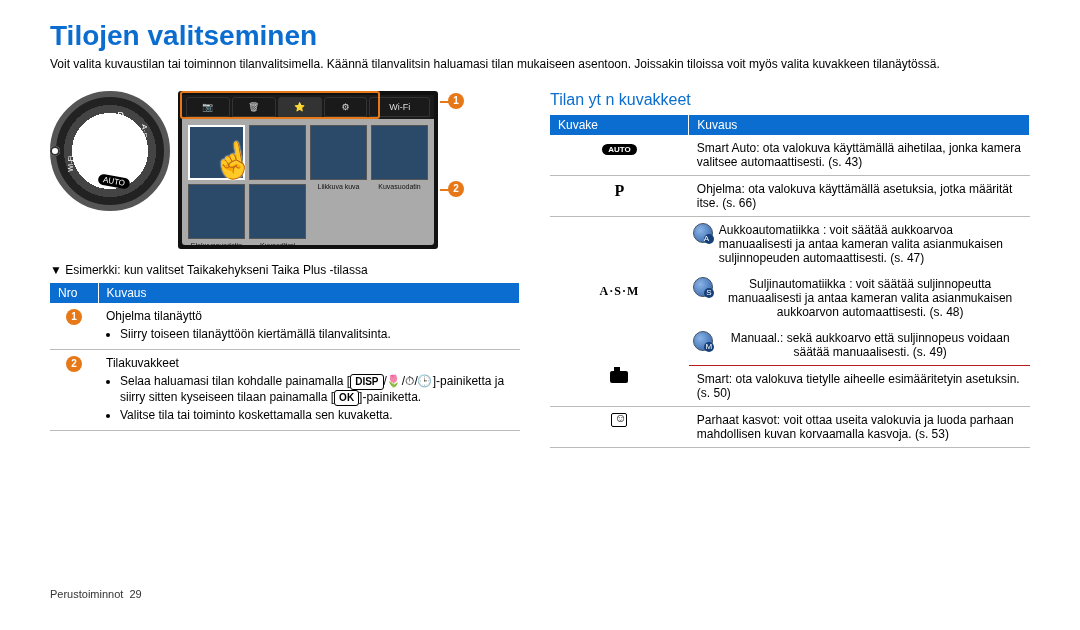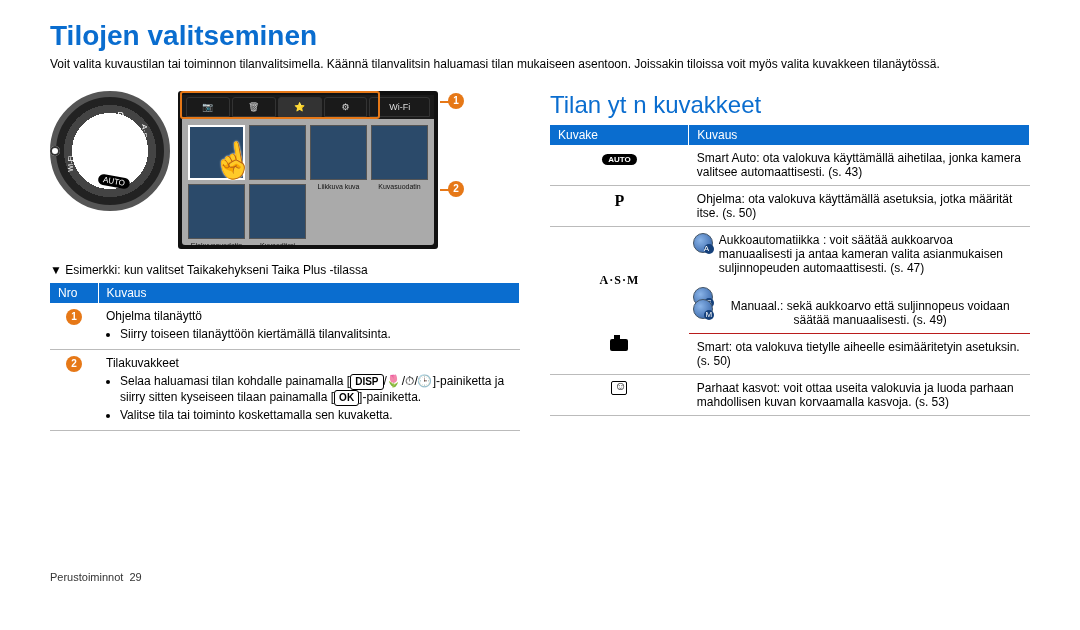--- a/index.html
+++ b/index.html
@@ -110,21 +110,21 @@
     font-weight:bold;
   }
   ul.bullets{ margin:4px 0 0 0; padding-left:14px;}
   ul.bullets li{ margin:2px 0;}
   .key{
     display:inline-block; border:1.5px solid #000; border-radius:3px;
     padding:0 4px; font-size:10px; font-weight:bold; line-height:14px;
   }
 
   .section-title{
-    color:#0a6dcf; font-size:24px; margin:0 0 6px 0; font-weight:normal;
+    color:#0a6dcf; font-size:16px; margin:0 0 6px 0; font-weight:normal;
   }
   table.t2 td:first-child{ width:56px;}
   .icon-auto{
     display:inline-block; background:#000; color:#fff; border-radius:8px;
     font-size:8px; padding:1px 6px; font-weight:bold;
   }
   .icon-p{ font-family:Georgia,serif; font-size:16px; font-weight:bold;}
   .icon-asm{ font-family:Georgia,serif; font-size:12px; font-weight:bold; letter-spacing:1px;}
   .lens-ico{
     width:20px; height:20px; border-radius:50%;
@@ -255,34 +255,35 @@
           <tr>
         <th>Kuvake</th>
         <th>Kuvaus</th>
       </tr>
       <tr>
         <td><span class="icon-auto">AUTO</span></td>
         <td>Smart Auto: ota valokuva käyttämällä aihetilaa, jonka kamera valitsee automaattisesti. (s. 43)</td>
       </tr>
       <tr>
         <td><span class="icon-p">P</span></td>
-        <td>Ohjelma: ota valokuva käyttämällä asetuksia, jotka määrität itse. (s. 50)</td>
+        <td>Ohjelma: ota valokuva käyttämällä asetuksia, jotka määrität itse. (s. 66)</td>
       </tr>
       <tr class="multi-row">
         <td rowspan="3" style="vertical-align:middle;">
           <span class="icon-asm">A·S·M</span>
         </td>
         <td style="position:relative; padding-left:30px;">
           <span class="lens-ico a" style="position:absolute; left:4px; top:6px;"></span>
           <span>Aukkoautomatiikka : voit säätää aukkoarvoa manuaalisesti ja antaa kameran valita asianmukaisen suljinnopeuden automaattisesti. (s. 47)</span>
         </td>
       </tr>
       <tr class="multi-row">
         <td style="position:relative; padding-left:30px;">
           <span class="lens-ico s" style="position:absolute; left:4px; top:6px;"></span>
+          <span>Suljinautomatiikka : voit säätää suljinnopeutta manuaalisesti ja antaa kameran valita asianmukaisen aukkoarvon automaattisesti. (s. 48)</span>
         </td>
       </tr>
       <tr class="multi-last">
         <td style="position:relative; padding-left:30px;">
           <span class="lens-ico m" style="position:absolute; left:4px; top:6px;"></span>
           <span>Manuaal.: sekä aukkoarvo että suljinnopeus voidaan säätää manuaalisesti. (s. 49)</span>
         </td>
       </tr>
       <tr>
         <td><span class="cam-ico"></span></td>

